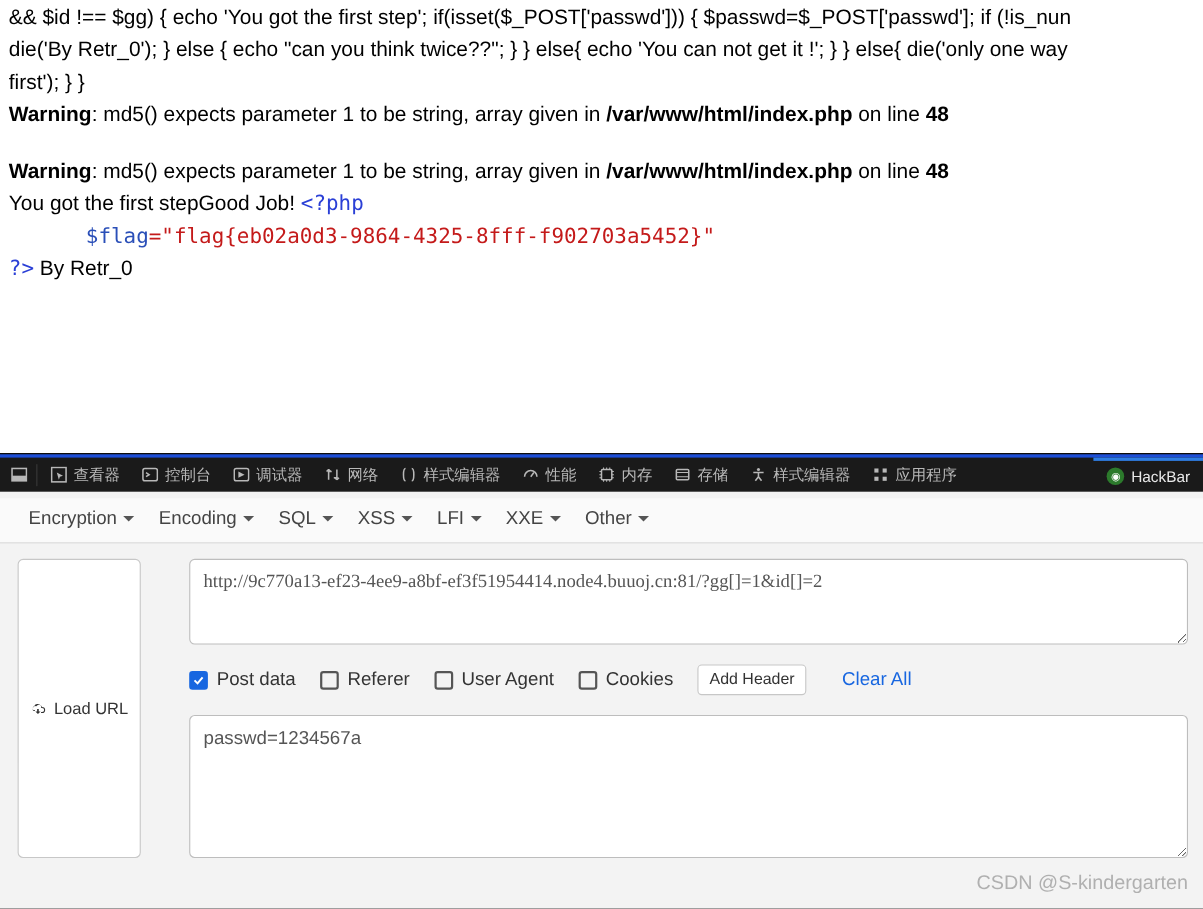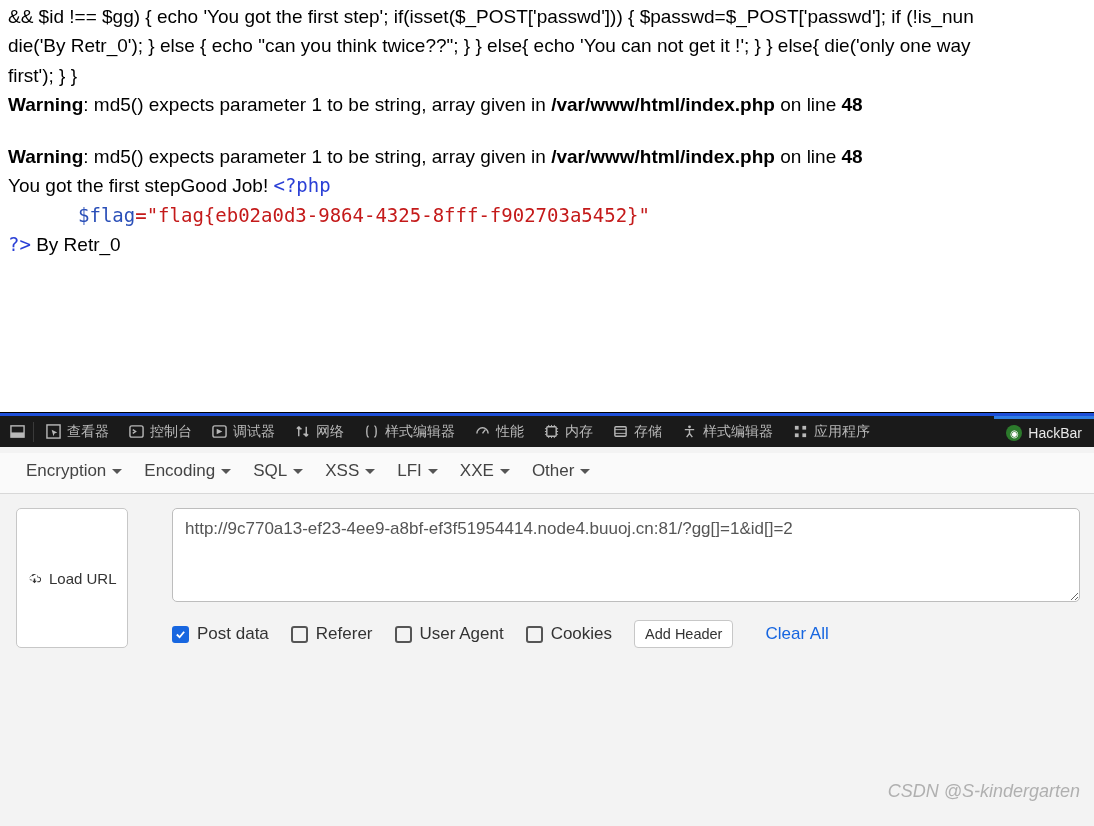--- a/index.html
+++ b/index.html
@@ -28,32 +28,32 @@
   .caret { width:0; height:0; border-left:5px solid transparent; border-right:5px solid transparent; border-top:5px solid #555; }
 
   .hb-main { display:flex; padding: 14px 14px 0 16px; gap: 16px; }
   .hb-sidebar { display:flex; flex-direction:row; gap:10px; width:140px; }
   .hb-btn { background:#fff; border:1px solid #c7c7c7; border-radius:5px; padding:8px 10px; font-size:15px; display:flex; align-items:center; justify-content:center; gap:7px; cursor:pointer; color:#333; }
   .hb-btn svg { width:15px; height:15px; fill:#333; }
   .hb-btn.active { background:#e6e6e6; border-color:#b5b5b5; }
 
   .hb-right { flex:1; display:flex; flex-direction:column; gap:18px; }
   .hb-textarea { width:100%; padding:10px 12px; font-size:17px; border:1px solid #bdbdbd; border-radius:5px; background:#fff; resize:both; font-family:inherit; color:#555; }
-  .t1 { height:94px; }
+  .t1 { height:78px;font-family:Liberation Serif, serif; }
   .t2 { height:130px; }
 
   .hb-checkrow { display:flex; align-items:center; gap:22px; font-size:17px; color:#333; flex-wrap:wrap; }
   .hb-check { display:flex; align-items:center; gap:8px; cursor:pointer; }
   .hb-checkbox { width:17px; height:17px; border:2px solid #555; border-radius:3px; display:flex; align-items:center; justify-content:center; }
   .hb-checkbox.checked { background:#1766e0; border-color:#1766e0; }
   .hb-checkbox.checked svg { width:11px; height:11px; fill:#fff; }
   .hb-small-btn { background:#fff; border:1px solid #c7c7c7; border-radius:4px; padding:5px 10px; font-size:14.5px; cursor:pointer; color:#333; }
   .hb-link { color:#1766e0; cursor:pointer; font-size:17px; margin-left:10px; }
 
-  .watermark { position:absolute; right:14px; bottom:24px; color:rgba(120,120,120,0.55); font-size:18px; font-style:italic; pointer-events:none; }
+  .watermark { position:absolute; right:14px; bottom:13px; color:rgba(120,120,120,0.55); font-size:18px; pointer-events:none; }
 </style>
 </head>
 <body>
 
 <div class="page-content">
   <span>&amp;&amp; $id !== $gg) { echo 'You got the first step'; if(isset($_POST['passwd'])) { $passwd=$_POST['passwd']; if (!is_nun</span><br>
   <span>die('By Retr_0'); } else { echo "can you think twice??"; } } else{ echo 'You can not get it !'; } } else{ die('only one way</span><br>
   <span>first'); } }</span><br>
   <span class="bold">Warning</span><span>: md5() expects parameter 1 to be string, array given in </span><span class="bold">/var/www/html/index.php</span><span> on line </span><span class="bold">48</span>
   <div style="height:22px"></div>
@@ -212,18 +212,19 @@
               <span>User Agent</span>
             </div>
           <div class="hb-check">
               <span class="hb-checkbox"></span>
               <span>Cookies</span>
             </div>
           <div class="hb-small-btn">Add Header</div>
           <div class="hb-link">Clear All</div>
         </div>
 
+        <textarea class="hb-textarea t2" style="">passwd=1234567a</textarea>
       </div>
     </div>
   </div>
 </div>
 
 <div class="watermark">CSDN @S-kindergarten</div>
 
 </body></html>

